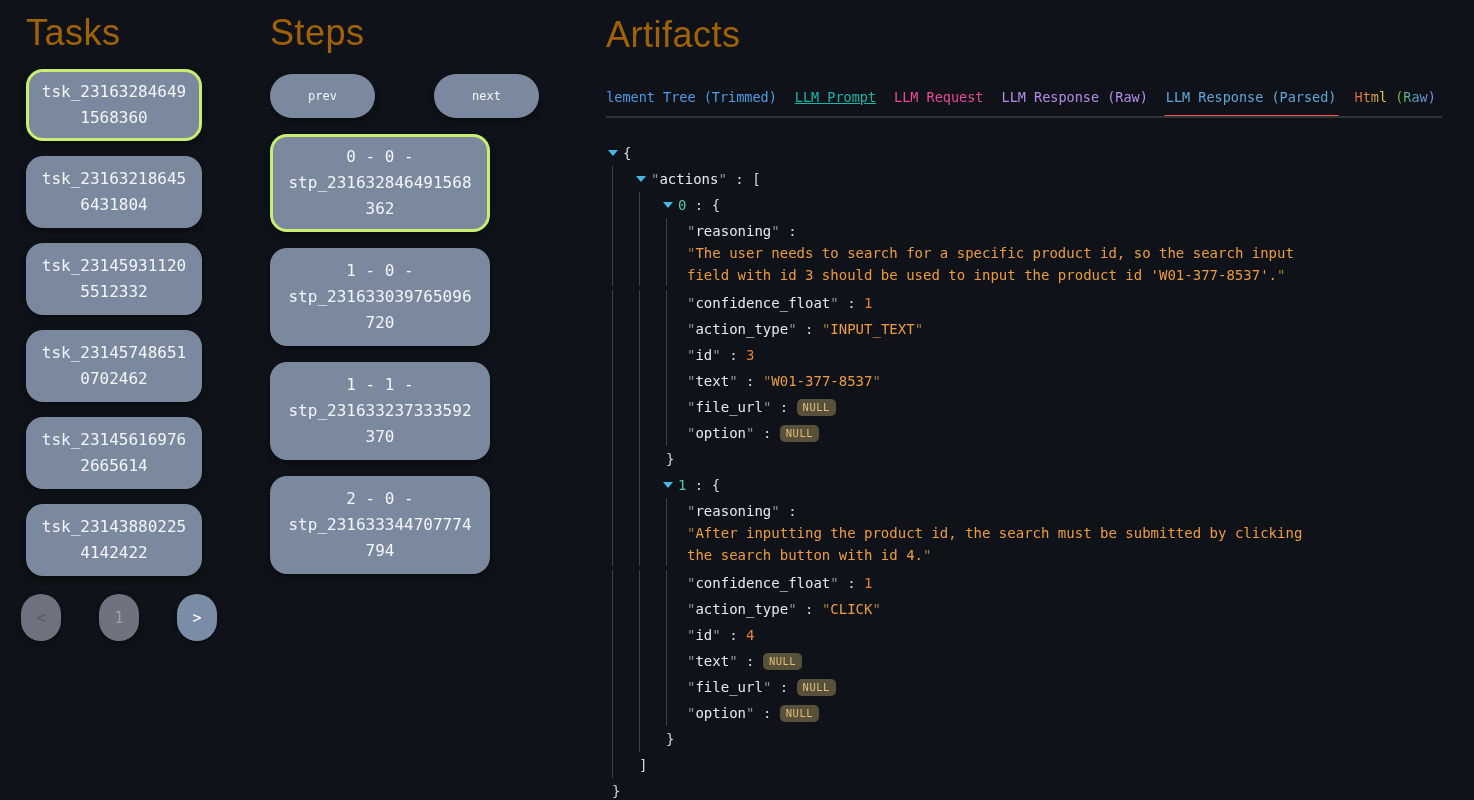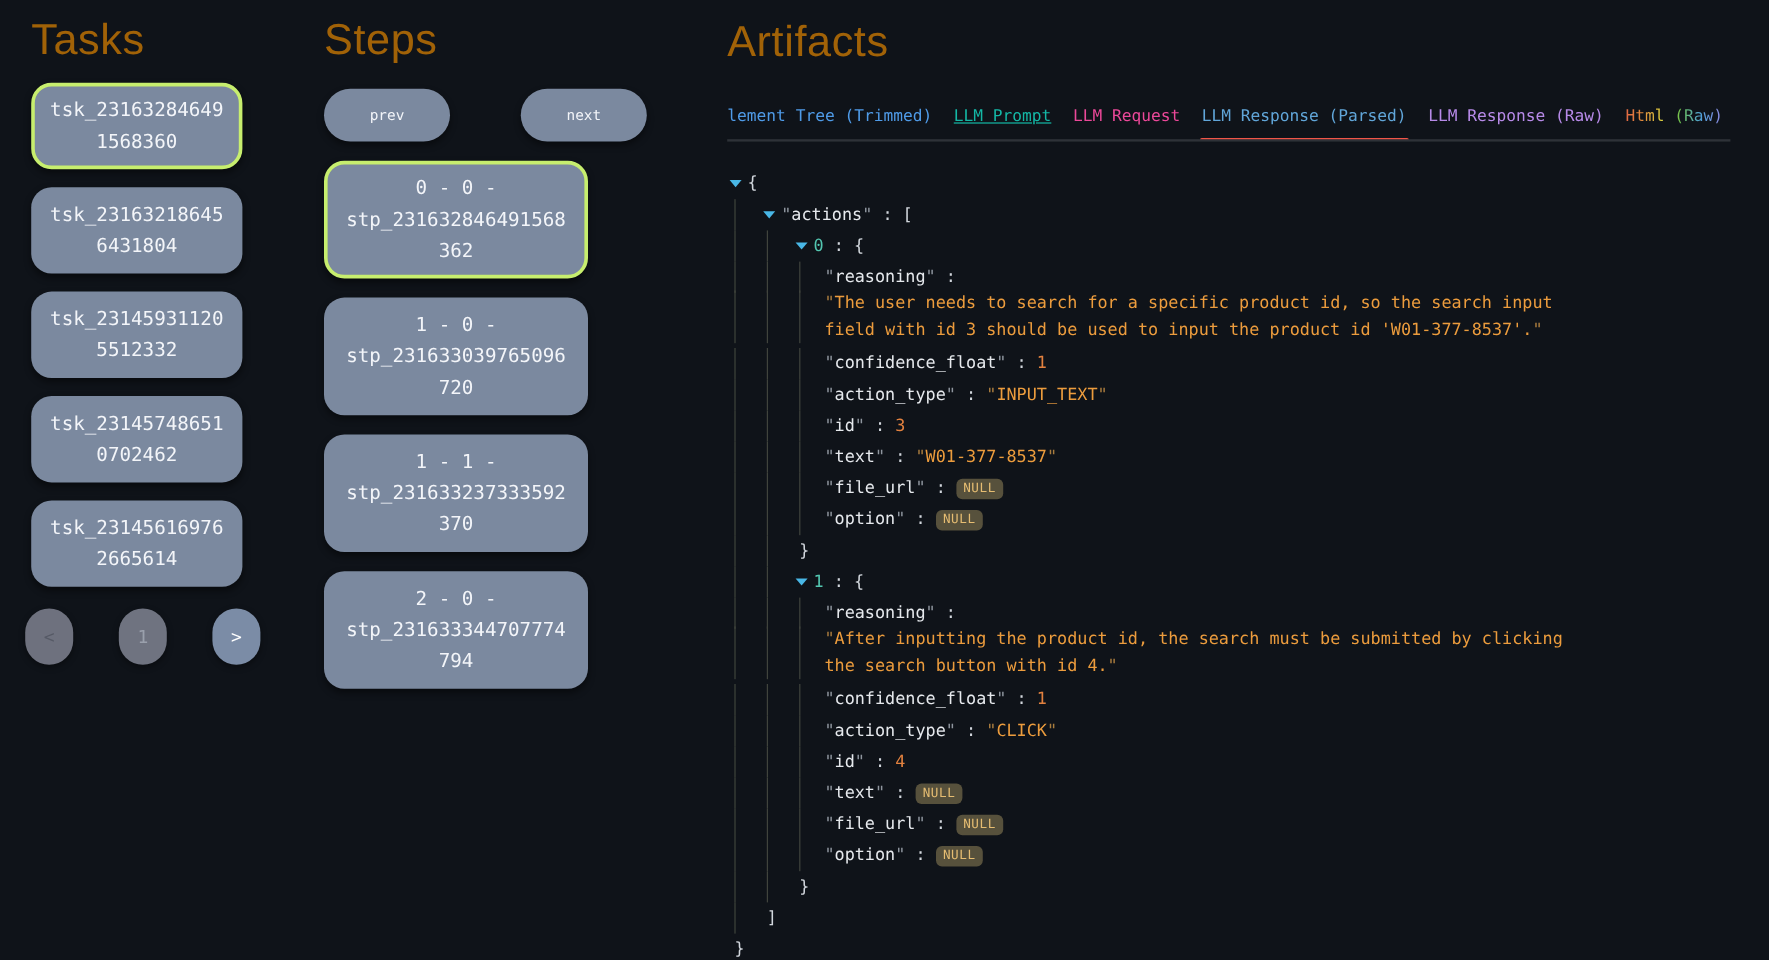--- a/index.html
+++ b/index.html
@@ -173,20 +173,21 @@
 <body>
 
 <div class="tasks-col">
   <h1 class="panel-title">Tasks</h1>
   <div class="list">
       <button class="pill-btn task-btn selected">tsk_231632846491568360</button>
       <button class="pill-btn task-btn">tsk_231632186456431804</button>
       <button class="pill-btn task-btn">tsk_231459311205512332</button>
       <button class="pill-btn task-btn">tsk_231457486510702462</button>
       <button class="pill-btn task-btn">tsk_231456169762665614</button>
+      <button class="pill-btn task-btn">tsk_231438802254142422</button>
     </div>
   <div class="pagination">
     <button class="page-btn disabled">&lt;</button>
     <button class="page-btn current">1</button>
     <button class="page-btn next">&gt;</button>
   </div>
 </div>
 
 <div class="steps-col">
   <h1 class="panel-title">Steps</h1>
@@ -201,22 +202,22 @@
       <button class="pill-btn step-btn">2 - 0 - stp_231633344707774794</button>
     </div>
 </div>
 
 <div class="artifacts">
   <h1 class="panel-title">Artifacts</h1>
   <div class="tabbar">
       <span class="tab clipped" style="color: rgb(79, 155, 232);">Element Tree (Trimmed)</span>
       <span class="tab" style="color: #14b8a6; text-decoration: underline;">LLM Prompt</span>
       <span class="tab" style="color: #ec4899;">LLM Request</span>
+      <span class="tab" style="color: rgb(183, 138, 232);">LLM Response (Raw)</span>
       <span class="tab active" style="color: rgb(97, 166, 217);">LLM Response (Parsed)</span>
-      <span class="tab" style="color: rgb(183, 138, 232);">LLM Response (Raw)</span>
       <span class="tab rainbow">Html (Raw)</span>
     </div>
   <div class="json-tree">
       <div class="json-row" style="padding-left: 17px;"><span class="tri" style="left: 2px;"></span><span class="punct">{</span></div>
       <div class="json-row" style="padding-left: 45px;"><div class="guide" style="left: 6px;"></div><span class="tri" style="left: 30px;"></span><span class="qk">"</span><span class="key">actions</span><span class="qk">"</span><span class="punct"> : [</span></div>
       <div class="json-row" style="padding-left: 72px;"><div class="guide" style="left: 6px;"></div><div class="guide" style="left: 33px;"></div><span class="tri" style="left: 57px;"></span><span class="idx">0</span><span class="punct"> : {</span></div>
       <div class="json-row" style="padding-left: 81px;"><div class="guide" style="left: 6px;"></div><div class="guide" style="left: 33px;"></div><div class="guide" style="left: 60px;"></div><span class="qk">"</span><span class="key">reasoning</span><span class="qk">"</span><span class="punct"> :</span></div>
       <div class="json-row wrap" style="padding-left: 81px;"><div class="guide" style="left: 6px;"></div><div class="guide" style="left: 33px;"></div><div class="guide" style="left: 60px;"></div><span class="qs">"</span><span class="str">The user needs to search for a specific product id, so the search input field with id 3 should be used to input the product id 'W01-377-8537'.</span><span class="qs">"</span></div>
       <div class="json-row" style="padding-left: 81px;"><div class="guide" style="left: 6px;"></div><div class="guide" style="left: 33px;"></div><div class="guide" style="left: 60px;"></div><span class="qk">"</span><span class="key">confidence_float</span><span class="qk">"</span><span class="punct"> : </span><span class="num">1</span></div>
       <div class="json-row" style="padding-left: 81px;"><div class="guide" style="left: 6px;"></div><div class="guide" style="left: 33px;"></div><div class="guide" style="left: 60px;"></div><span class="qk">"</span><span class="key">action_type</span><span class="qk">"</span><span class="punct"> : </span><span class="qs">"</span><span class="str">INPUT_TEXT</span><span class="qs">"</span></div>

